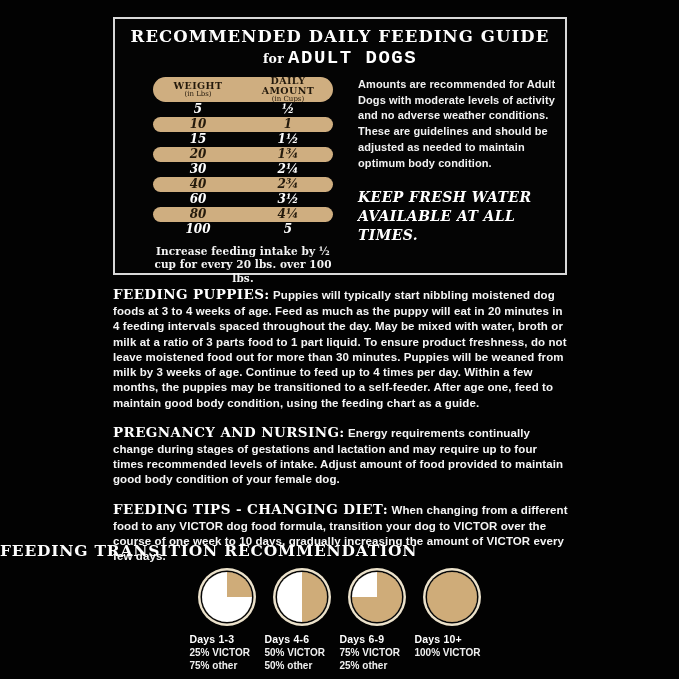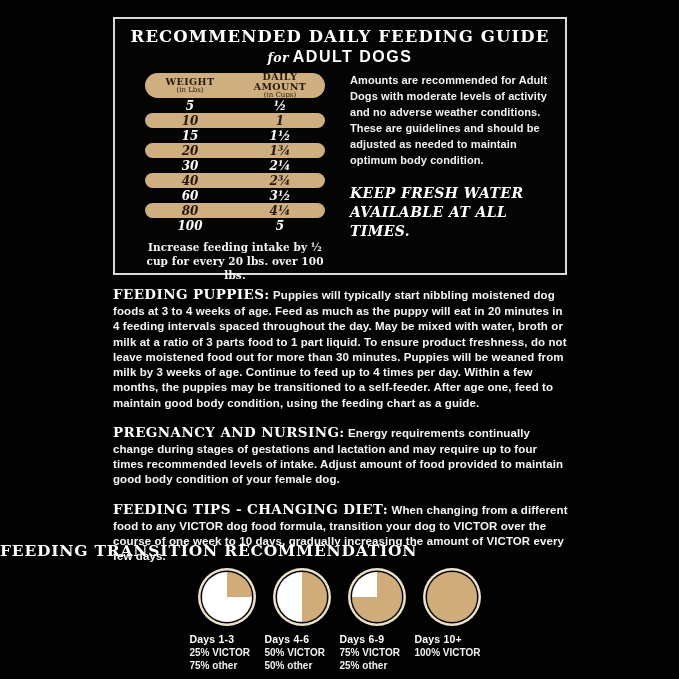--- a/index.html
+++ b/index.html
@@ -13,30 +13,30 @@
     position:absolute;left:113px;top:17px;width:454px;height:258px;
     border:2px solid #d9d9d9;box-sizing:border-box;background:#040404;
   }
   .guide-title{ text-align:center;margin-top:9px;line-height:1.15; }
   .guide-title .t1{
     font-family:"DejaVu Serif",serif;font-weight:700;font-size:16.5px;
     letter-spacing:1.1px;color:#fdfdfd;white-space:nowrap;
   }
   .guide-title .t2{ margin-top:1px; }
   .guide-title .t2 .for{
-    font-family:"DejaVu Serif",serif;font-style:italic;font-weight:700;
+    font-family:"DejaVu Serif",serif;font-weight:700;
     font-size:12.5px;letter-spacing:.3px;margin-right:4px;
   }
   .guide-title .t2 .adult{
-    font-family:Liberation Sans, sans-serif;font-weight:700;font-size:16px;
+    font-family:Liberation Mono, monospace;font-weight:700;font-size:19px;
     letter-spacing:1.5px;
     margin-top:36px;
   }
   .guide-cols{ display:flex;margin-top:7px; }
-  .col-table{ width:180px;margin-left:30px;flex:none; }
+  .col-table{ width:180px;margin-left:38px;flex:none; }
   .col-notes{ width:202px;margin-left:25px;flex:none; }
 
   .tbl-head{
     background:var(--tan);border-radius:13px;height:25px;display:flex;
     align-items:center;color:#241a0c;text-align:center;
   }
   .tbl-head .hc{ width:50%;line-height:1.05; }
   .tbl-head .ht{
     font-family:"DejaVu Serif",serif;font-weight:700;font-size:9.5px;letter-spacing:.4px;
   }

